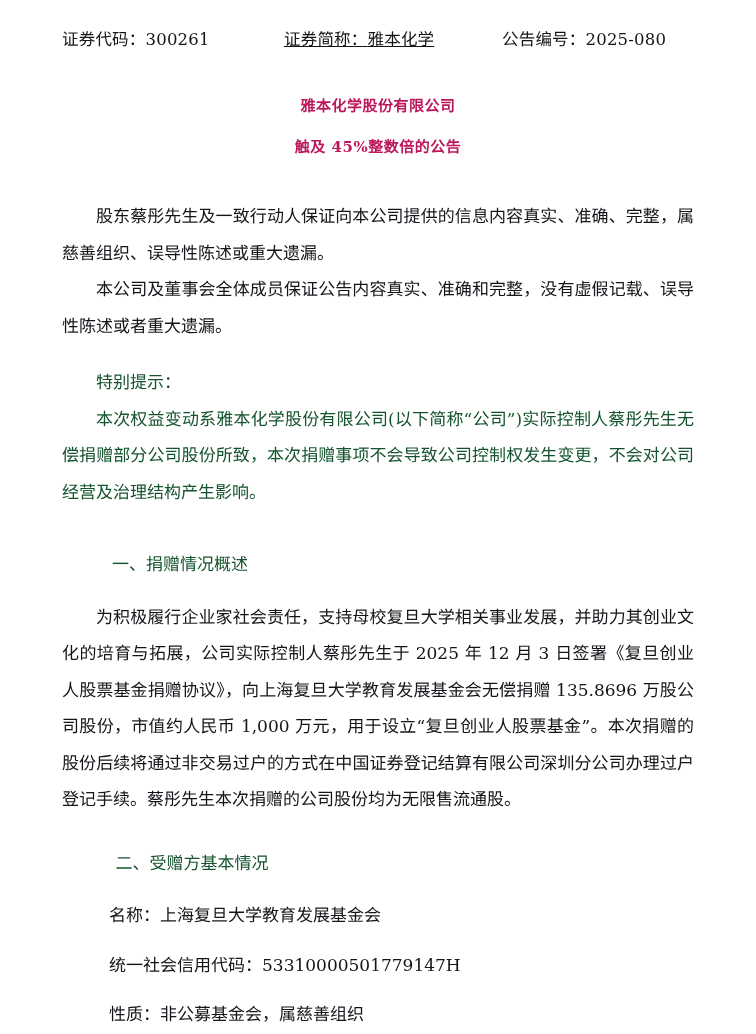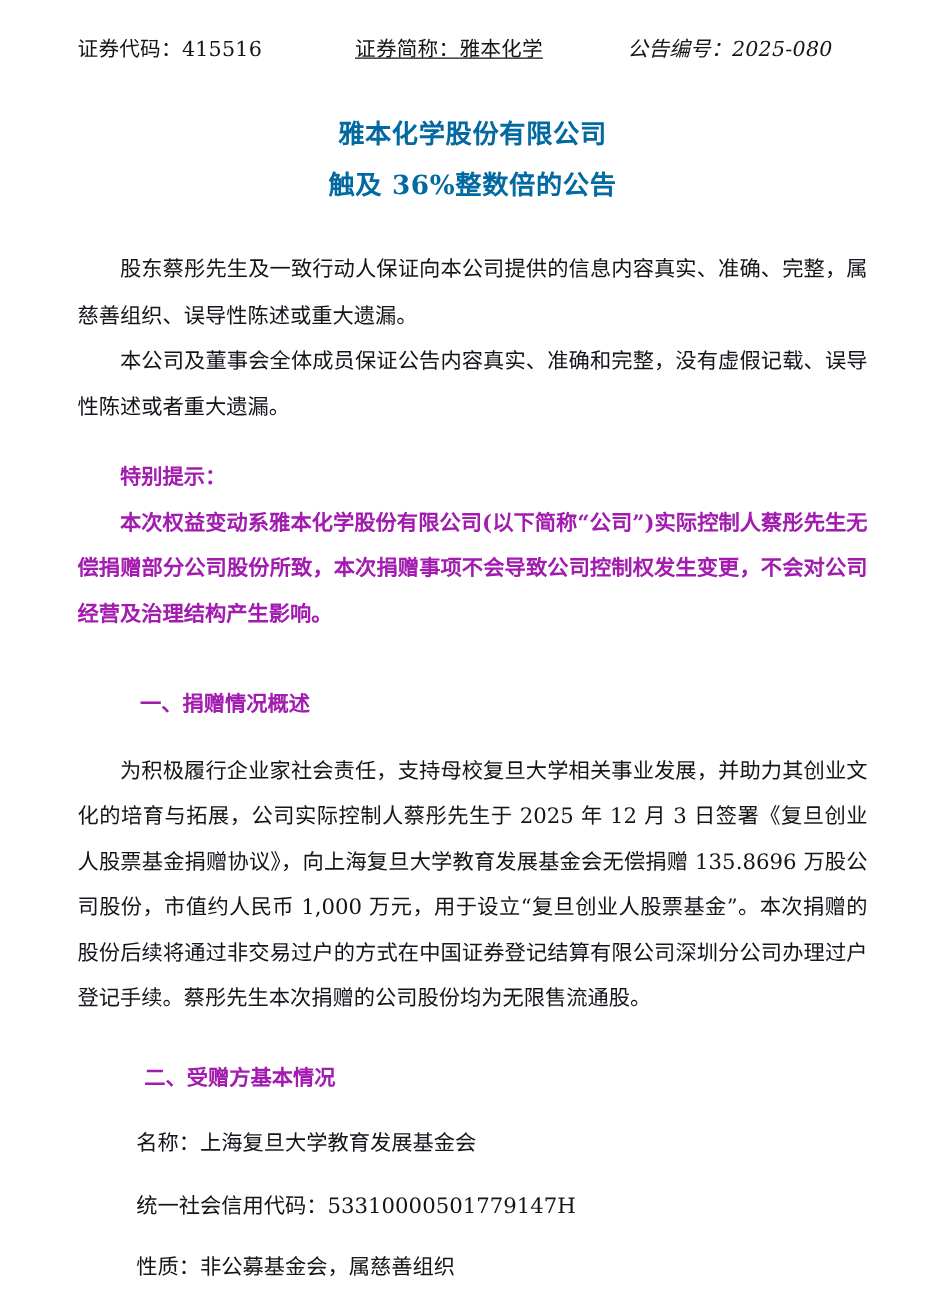--- a/index.html
+++ b/index.html
@@ -36,55 +36,55 @@
     font-size: 16.5px;
     letter-spacing: 0.2px;
     color: #14141a;
     white-space: nowrap;
   }
   .doc-header .hdr-cell {
     display: inline-block;
   }
   .doc-header .hdr-code   { width: 222px; }
   .doc-header .hdr-abbr   { width: 218px; text-decoration: underline; }
-  .doc-header .hdr-number { width: auto; font-style: italic; }
+  .doc-header .hdr-number { width: auto; }
   .hdr-label { }
   .hdr-value { font-family: "DejaVu Serif","Liberation Serif",serif; }
 
   
   .doc-title {
     margin-top: 36px;
     text-align: center;
     font-weight: bold;
-    font-size: 21px;
+    font-size: 15px;
     line-height: 41px;
     letter-spacing: 0.5px;
-    color: #0369a1;
+    color: #be185d;
   }
   .doc-title .tline { display: block; }
 
   
   .body-block {
     margin-top: 30px;
     font-size: 17px;
     line-height: 36.5px;
     text-align: justify;
     text-justify: inter-ideograph;
     color: #14141a;
   }
   p.para {
     margin: 0;
     text-indent: 2em;
     text-align: justify;
     text-justify: inter-ideograph;
   }
   p.para.bold,
   .sec-heading {
-    font-weight: bold;
-    color: #a21caf;
+    font-weight: normal;
+    color: #14532d;
   }
   .sec-heading {
     margin: 16px;
     text-indent: 2em;
     font-size: 17px;
     line-height: 36.5px;
   }
   .sec-heading.tight { text-indent: 2.2em; }
   .detail-line {
     margin: 13px;
@@ -95,28 +95,28 @@
   .gap-md { height: 20px; }
 
   .num { font-family: "DejaVu Serif","Liberation Serif",serif; }
 </style>
 </head>
 <body>
 
 <div class="page">
 
   <div class="doc-header">
-    <span class="hdr-cell hdr-code"><span class="hdr-label">证券代码：</span><span class="hdr-value num">415516</span></span>
+    <span class="hdr-cell hdr-code"><span class="hdr-label">证券代码：</span><span class="hdr-value num">300261</span></span>
     <span class="hdr-cell hdr-abbr"><span class="hdr-label">证券简称：</span><span class="hdr-value">雅本化学</span></span>
     <span class="hdr-cell hdr-number"><span class="hdr-label">公告编号：</span><span class="hdr-value num">2025-080</span></span>
   </div>
 
   <div class="doc-title">
     <span class="tline">雅本化学股份有限公司</span>
-    <span class="tline">触及 36%整数倍的公告</span>
+    <span class="tline">触及 45%整数倍的公告</span>
   </div>
 
   <div class="body-block">
 
     <p class="para">股东蔡彤先生及一致行动人保证向本公司提供的信息内容真实、准确、完整，属慈善组织、误导性陈述或重大遗漏。</p>
 
     <p class="para">本公司及董事会全体成员保证公告内容真实、准确和完整，没有虚假记载、误导性陈述或者重大遗漏。</p>
 
     <div class="gap-md"></div>
 

